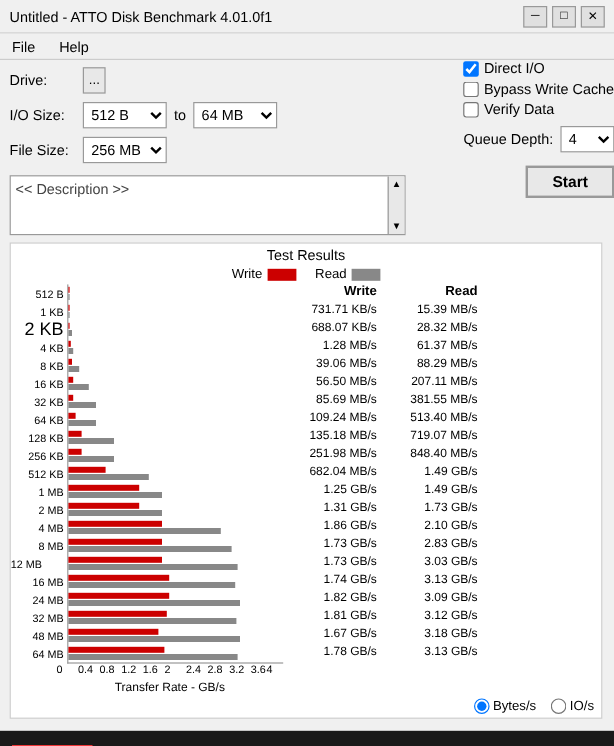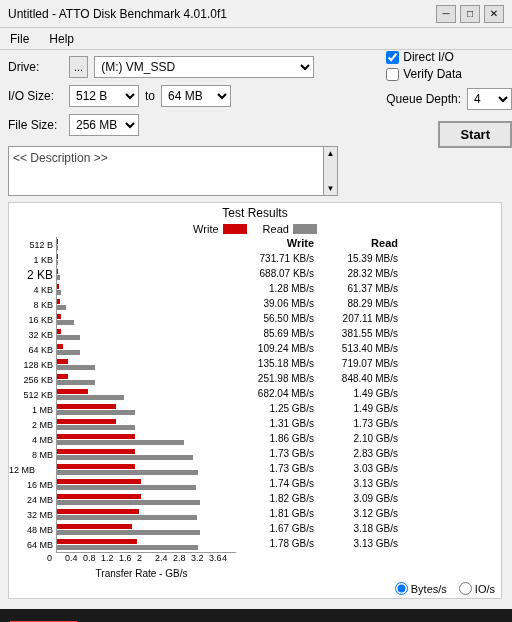--- a/index.html
+++ b/index.html
@@ -167,23 +167,20 @@
   <span class="menu-item">Help</span>
 </div>
 
 <div style="padding: 6px 8px; position: relative; background: #f0f0f0;">
 
   <div style="display: flex; flex-direction: column; gap: 3px;">
 
     <div class="form-row">
       <span class="form-label">Drive:</span>
       <button class="browse-btn">...</button>
-      <select class="drive-select">
-        <option>(M:) VM_SSD</option>
-      </select>
     </div>
 
     <div class="form-row">
       <span class="form-label">I/O Size:</span>
       <select style="width:70px;">
         <option>512 B</option>
       </select>
       <span style="font-size:12px;">to</span>
       <select style="width:70px;">
         <option>64 MB</option>
@@ -197,20 +194,24 @@
       </select>
     </div>
   </div>
 
   <div class="right-controls">
     <div class="checkbox-row">
       <input type="checkbox" id="directio" checked="" style="">
       <label for="directio">Direct I/O</label>
     </div>
     <div class="checkbox-row">
+      <input type="checkbox" id="bypass" style="">
+      <label for="bypass">Bypass Write Cache</label>
+    </div>
+    <div class="checkbox-row">
       <input type="checkbox" id="verify" style="">
       <label for="verify">Verify Data</label>
     </div>
     <div class="queue-row">
       <span>Queue Depth:</span>
       <select class="queue-select">
         <option>4</option>
         <option>1</option>
         <option>2</option>
         <option>8</option>
@@ -245,21 +246,21 @@
     </div>
 
     <div style="display:flex;">
 
       <div style="display:flex; flex-direction:column;">
         <div id="bars-with-labels" style="display:flex;">
 
         <div style="display: flex; flex-direction: column; min-width: 38px;">
               <div style="height: 15px; display: flex; align-items: center; justify-content: flex-end; padding-right: 3px; font-size: 9px;">512 B</div>
               <div style="height: 15px; display: flex; align-items: center; justify-content: flex-end; padding-right: 3px; font-size: 9px;">1 KB</div>
-              <div style="height: 15px; display: flex; align-items: center; justify-content: flex-end; padding-right: 3px; font-size: 12px;">2 KB</div>
+              <div style="height: 15px; display: flex; align-items: center; justify-content: flex-end; padding-right: 3px; font-size: 15px;">2 KB</div>
               <div style="height: 15px; display: flex; align-items: center; justify-content: flex-end; padding-right: 3px; font-size: 9px;">4 KB</div>
               <div style="height: 15px; display: flex; align-items: center; justify-content: flex-end; padding-right: 3px; font-size: 9px;">8 KB</div>
               <div style="height: 15px; display: flex; align-items: center; justify-content: flex-end; padding-right: 3px; font-size: 9px;">16 KB</div>
               <div style="height: 15px; display: flex; align-items: center; justify-content: flex-end; padding-right: 3px; font-size: 9px;">32 KB</div>
               <div style="height: 15px; display: flex; align-items: center; justify-content: flex-end; padding-right: 3px; font-size: 9px;">64 KB</div>
               <div style="height: 15px; display: flex; align-items: center; justify-content: flex-end; padding-right: 3px; font-size: 9px;">128 KB</div>
               <div style="height: 15px; display: flex; align-items: center; justify-content: flex-end; padding-right: 3px; font-size: 9px;">256 KB</div>
               <div style="height: 15px; display: flex; align-items: center; justify-content: flex-end; padding-right: 3px; font-size: 9px;">512 KB</div>
               <div style="height: 15px; display: flex; align-items: center; justify-content: flex-end; padding-right: 3px; font-size: 9px;">1 MB</div>
               <div style="height: 15px; display: flex; align-items: center; justify-content: flex-end; padding-right: 3px; font-size: 9px;">2 MB</div>

